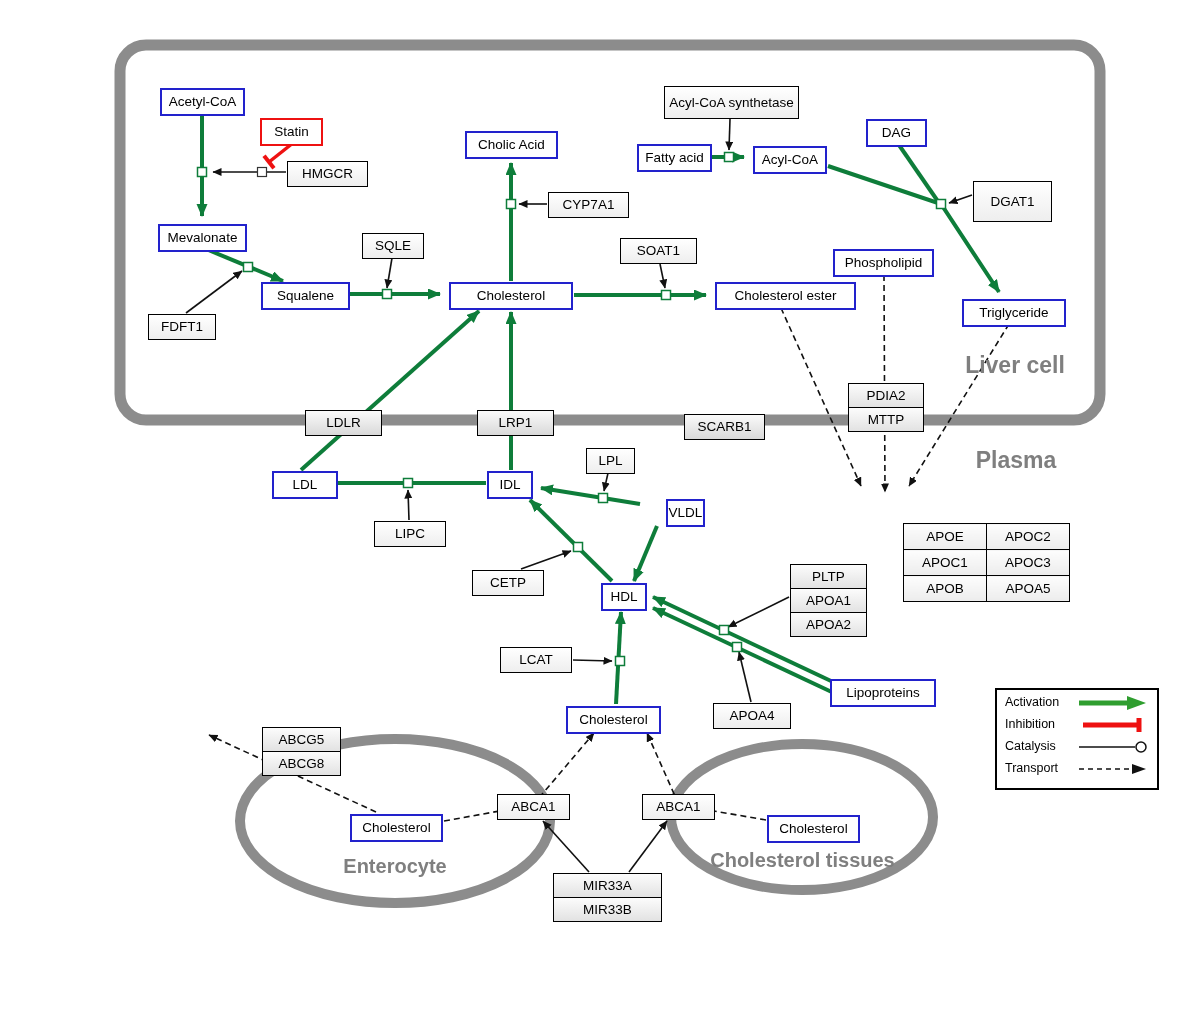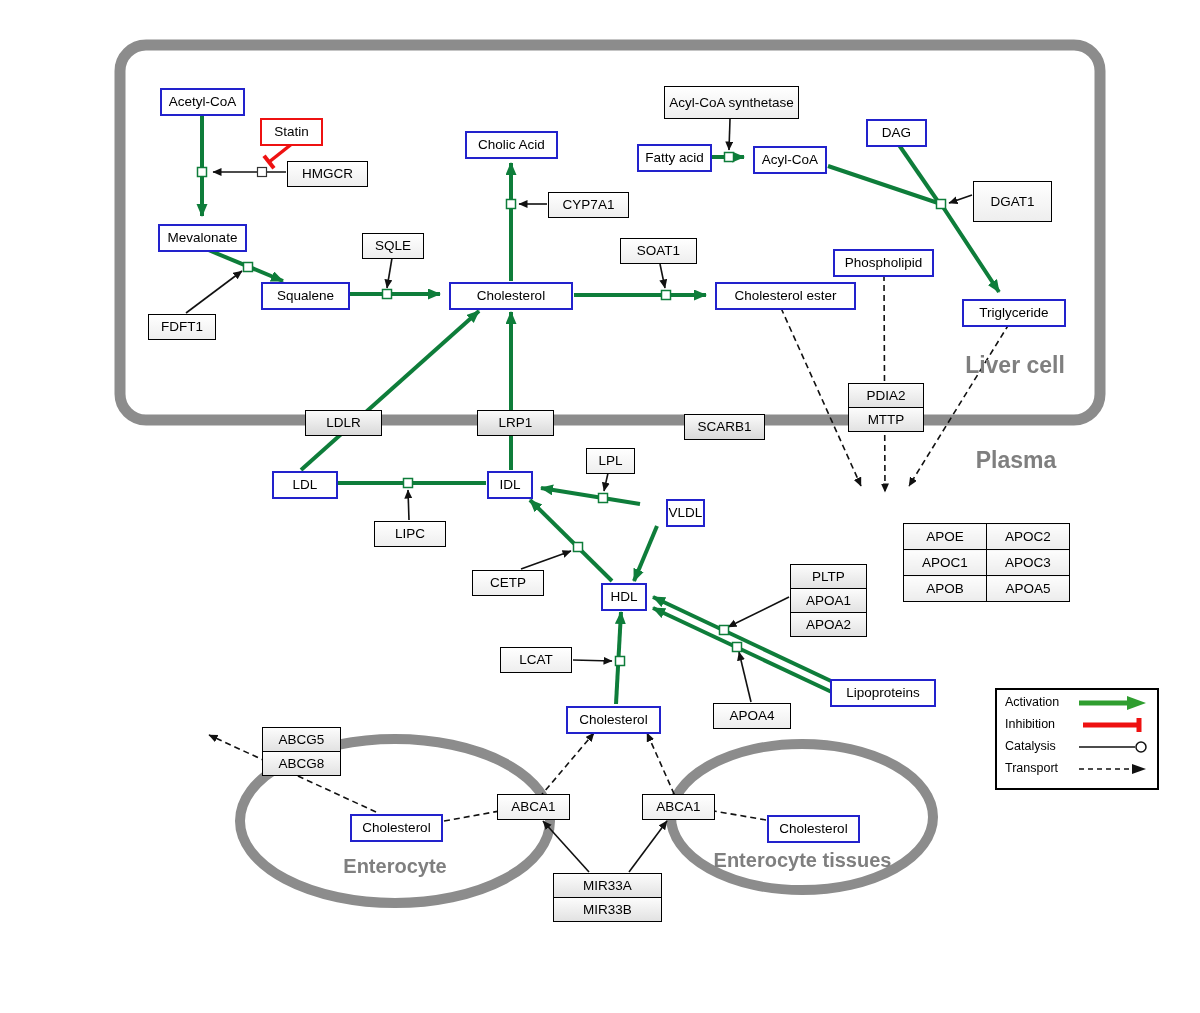--- a/index.html
+++ b/index.html
@@ -192,21 +192,21 @@
 <div class="node metab" style="left:767px;top:815px;width:93px;height:25px">Cholesterol</div>
 
 <div class="stack" style="left:553px;top:873px;width:109px">
   <div class="cell">MIR33A</div>
   <div class="cell">MIR33B</div>
 </div>
 
 <div class="comp-label" style="left:930px;top:352px;width:170px;font-size:23px">Liver cell</div>
 <div class="comp-label" style="left:936px;top:447px;width:160px;font-size:23px">Plasma</div>
 <div class="comp-label" style="left:295px;top:855px;width:200px;font-size:20px">Enterocyte</div>
-<div class="comp-label" style="left:685px;top:849px;width:235px;font-size:20px">Enterocyte tissues</div>
+<div class="comp-label" style="left:685px;top:849px;width:235px;font-size:20px">Cholesterol tissues</div>
 
 <div id="legend">
   <div class="lrow">
     <span>Activation</span>
     <svg width="72" height="16">
           <line x1="2" y1="8" x2="52" y2="8" stroke="#2f9e2f" stroke-width="5"></line>
           <path d="M50,1 L69,8 L50,15 Z" fill="#2f9e2f"></path>
         </svg>
   </div>
   <div class="lrow">

